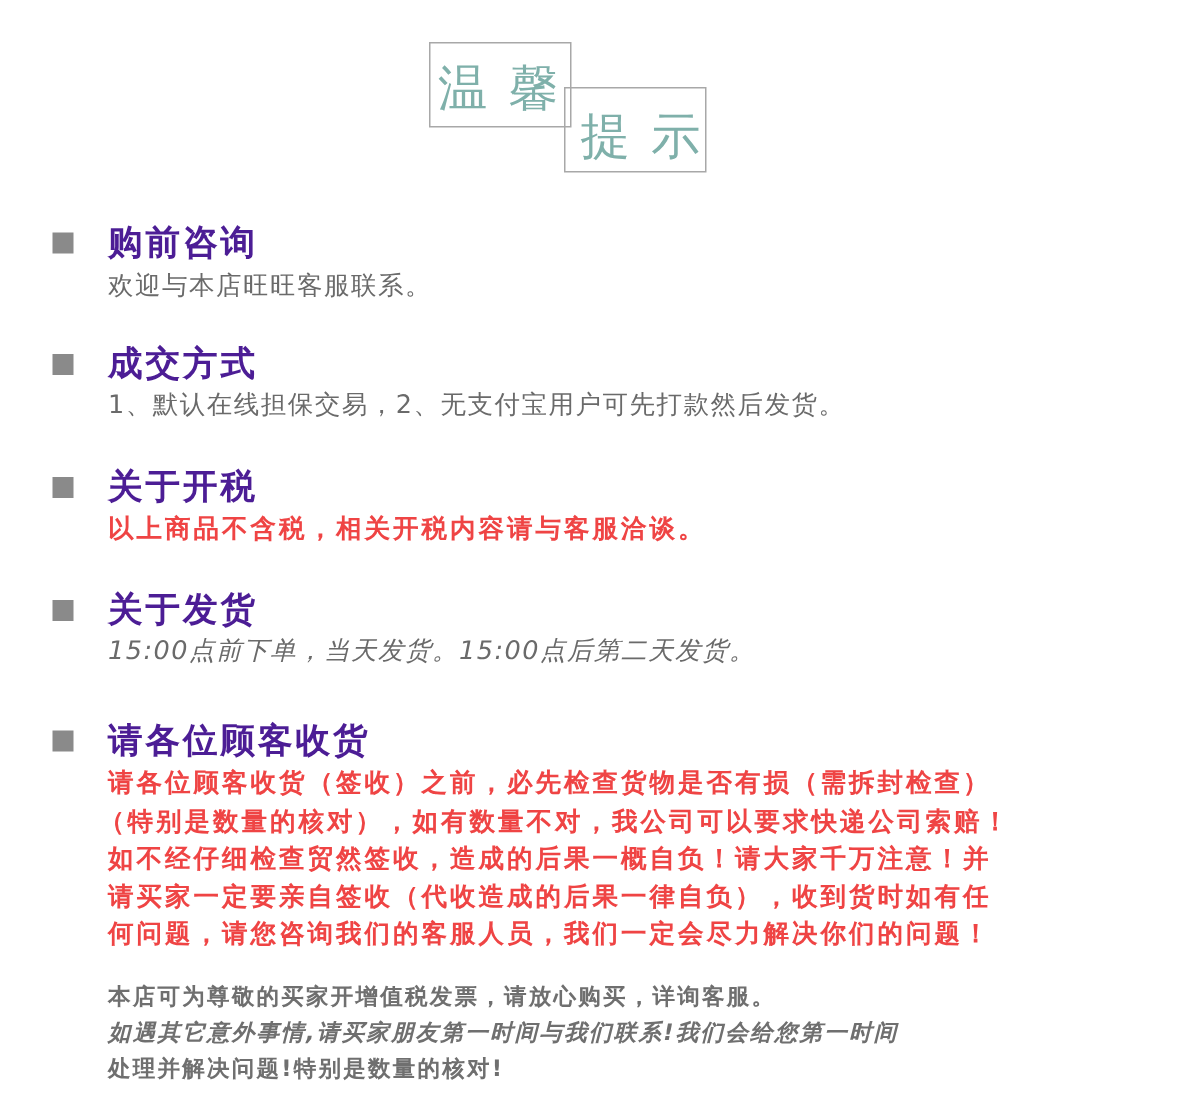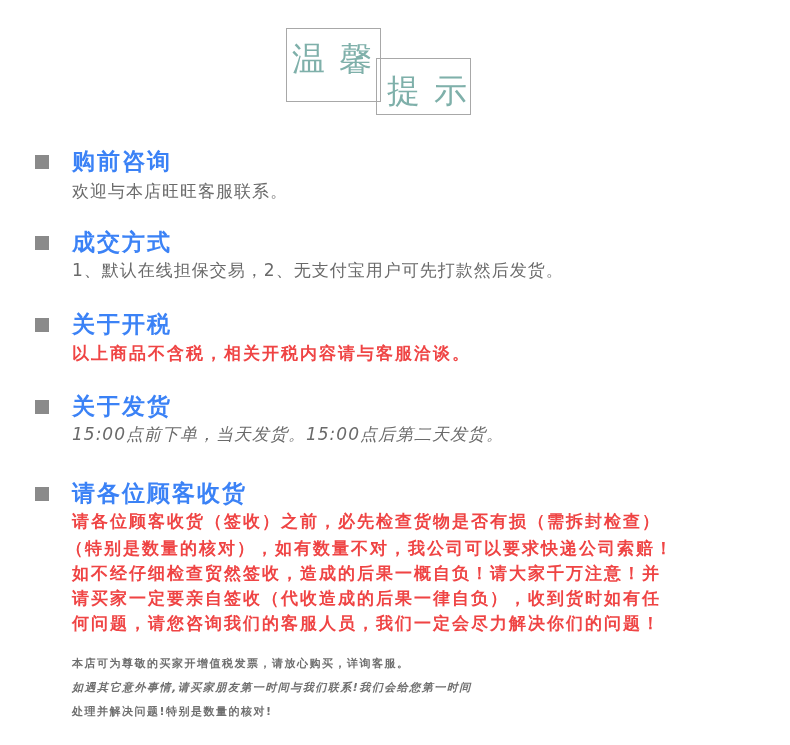--- a/index.html
+++ b/index.html
@@ -1,29 +1,29 @@
 <!DOCTYPE html>
 <html><head>
 <meta charset="utf-8">
 <style>
   html, body { margin:0; padding:0; background:#ffffff; }
   body { width:790px; height:745px; position:relative; overflow:hidden;
          font-family:"DejaVu Sans","Liberation Sans",sans-serif; }
   .title-box { position:absolute; border:1.5px solid #a8a8a8; box-sizing:border-box; background:transparent; }
   .title-box span { position:absolute; font-family:"DejaVu Serif","Liberation Serif",serif; color:#7fb0aa; font-size:33px; letter-spacing:14px; white-space:nowrap; }
-  #box1 { left:286px; top:28px; width:95px; height:74px; }
+  #box1 { left:286px; top:28px; width:95px; height:57px; }
   #box1 span { left:5px; top:8px; }
   #box2 { left:376px; top:58px; width:95px; height:57px;padding-left:16px; }
   #box2 span { left:10px; top:10px; }
   .section { position:absolute; left:0; width:790px; }
   .bullet { position:absolute; left:35px; width:14px; height:14px; background:#8a8a8a; }
-  .sec-title { position:absolute; left:72px; font-size:23px; font-weight:bold; color:#3b82f6; letter-spacing:2px; white-space:nowrap; }
+  .sec-title { position:absolute; left:72px; font-size:23px; font-weight:bold; color:#4c1d95; letter-spacing:2px; white-space:nowrap; }
   .sec-body { position:absolute; left:72px; font-size:17px; color:#6a6a6a; letter-spacing:1px; white-space:nowrap; line-height:26px;text-align:center; }
   .bold-body { font-weight:bold; color:#ef4444; letter-spacing:2px; }
-  .note { position:absolute; left:72px; font-size:11px; font-weight:bold; color:#6f6f6f; white-space:nowrap; line-height:24px; letter-spacing:1.5px; }
+  .note { position:absolute; left:72px; font-size:15px; font-weight:bold; color:#6f6f6f; white-space:nowrap; line-height:24px; letter-spacing:1.5px; }
 </style>
 </head>
 <body>
 
 <div class="title-box" id="box1">
   <span>温馨</span>
 </div>
 <div class="title-box" id="box2">
   <span>提示</span>
 </div>

